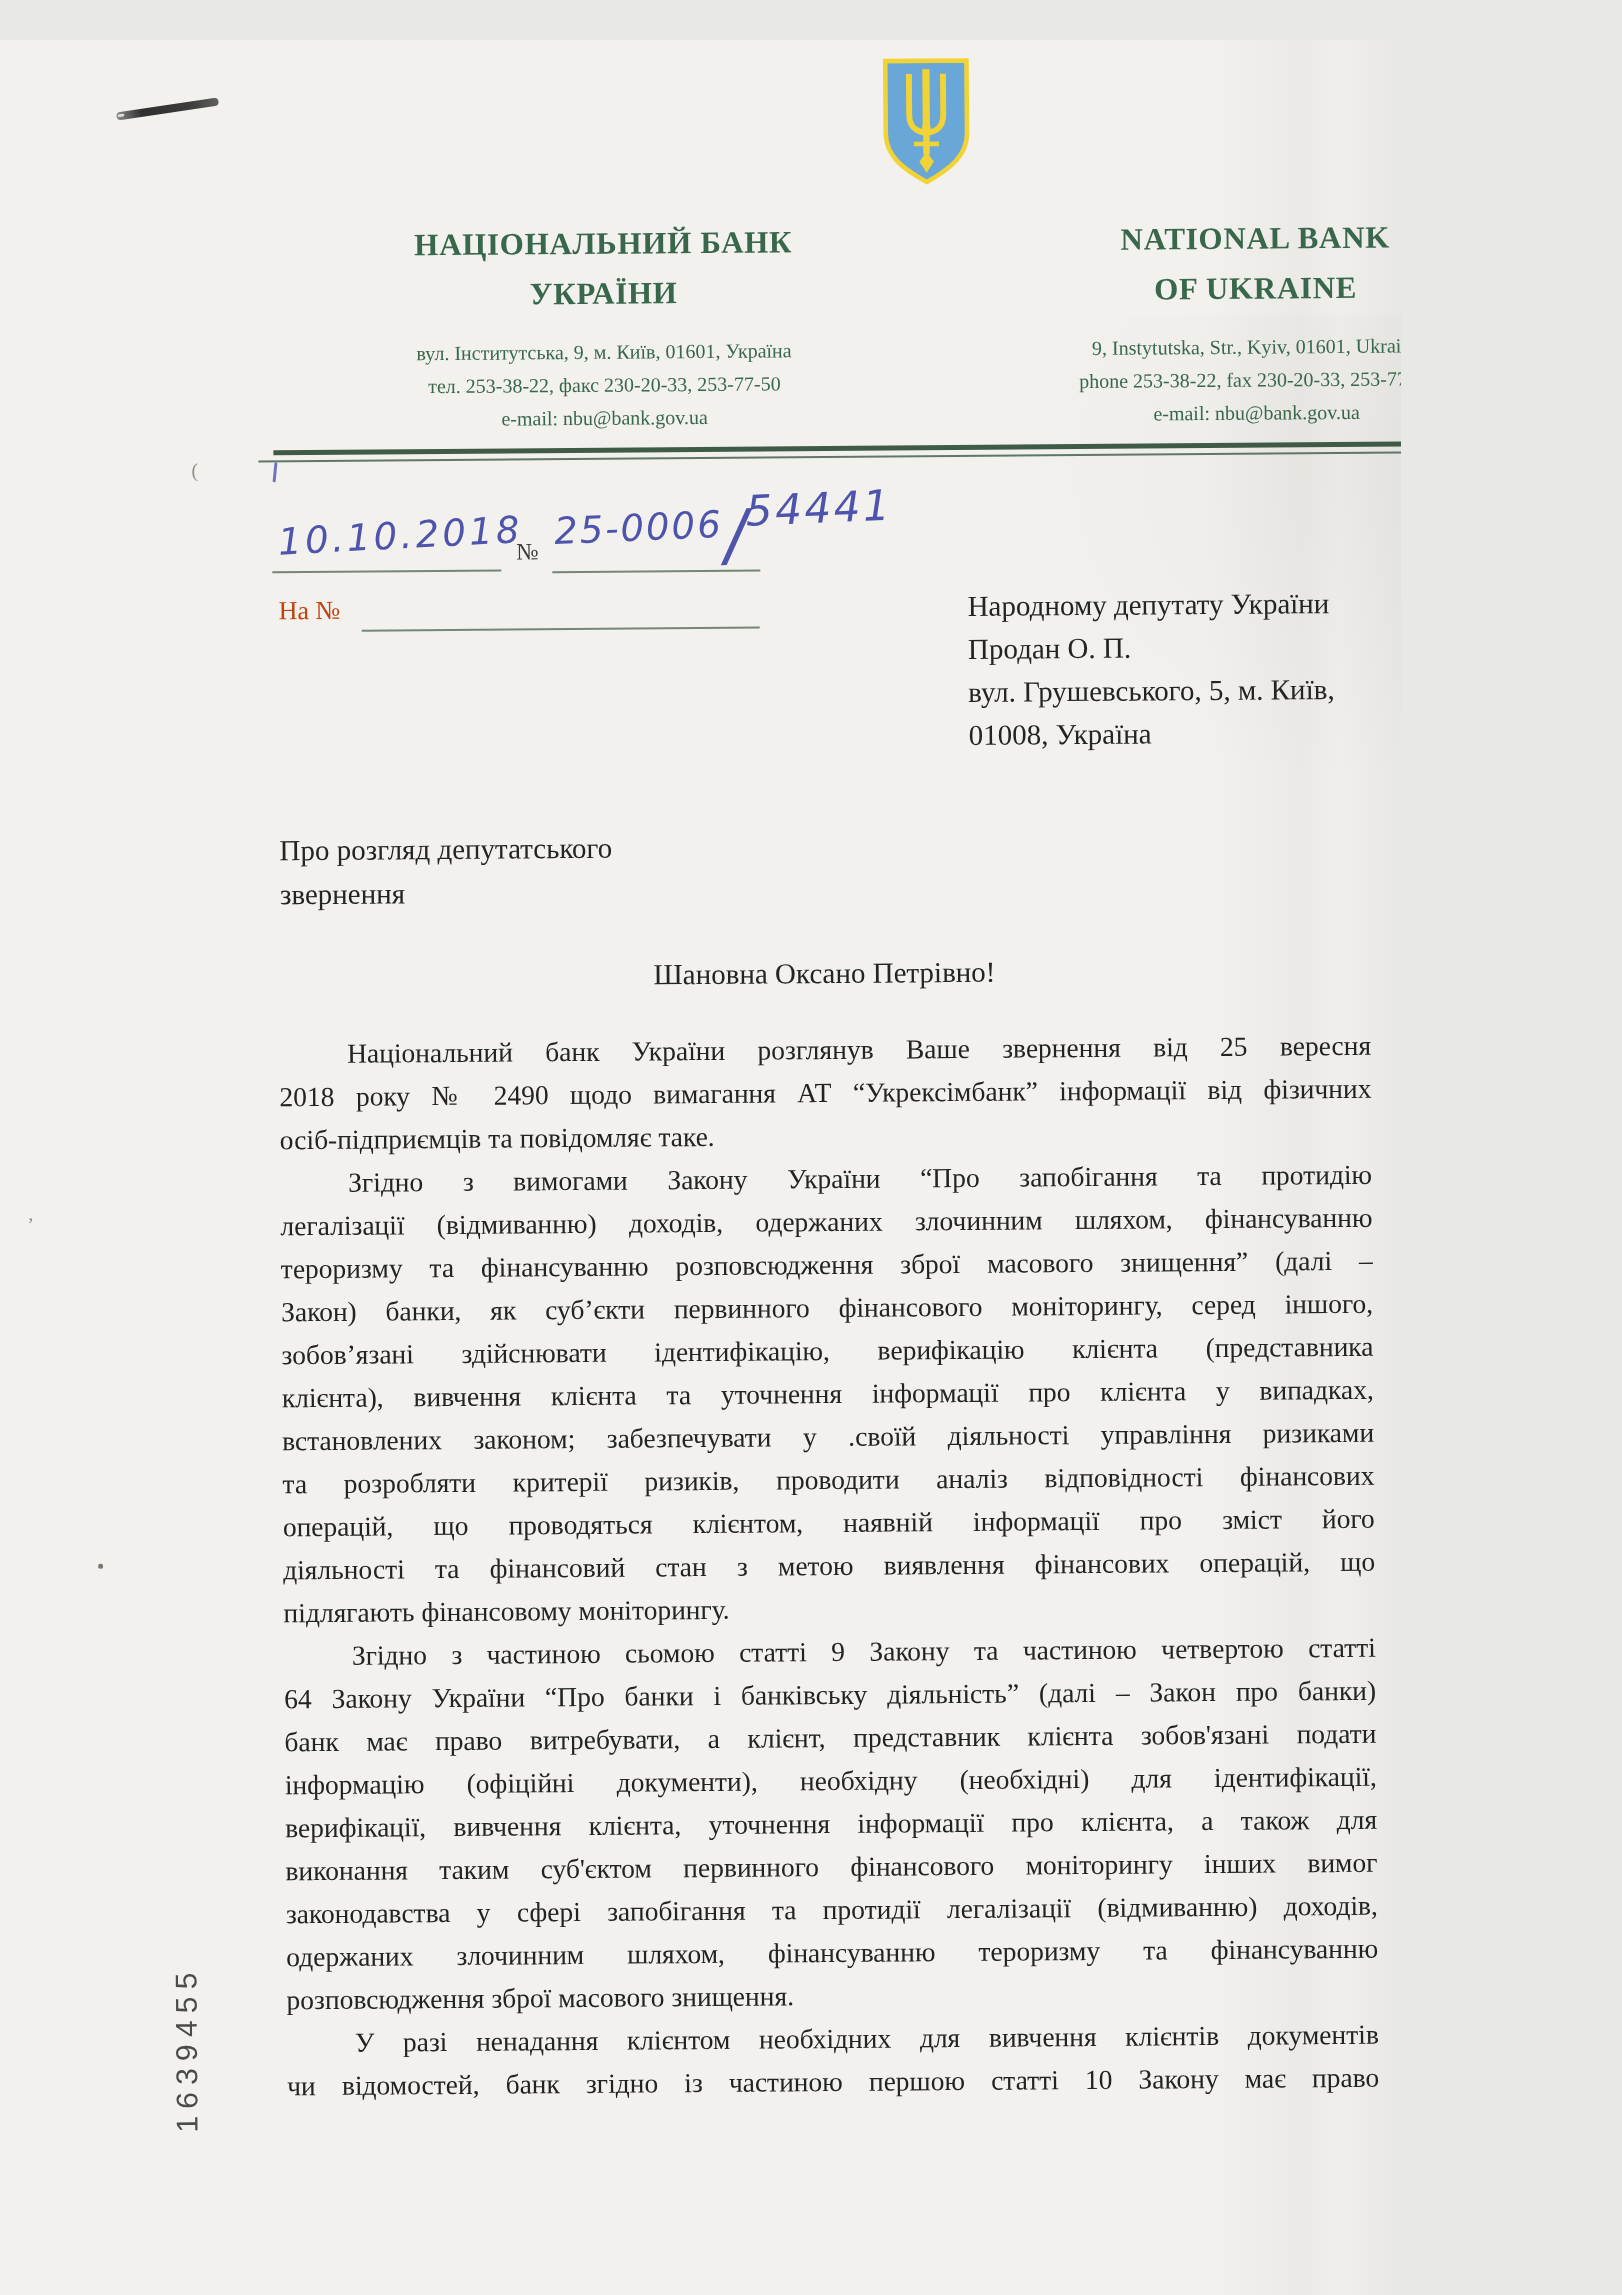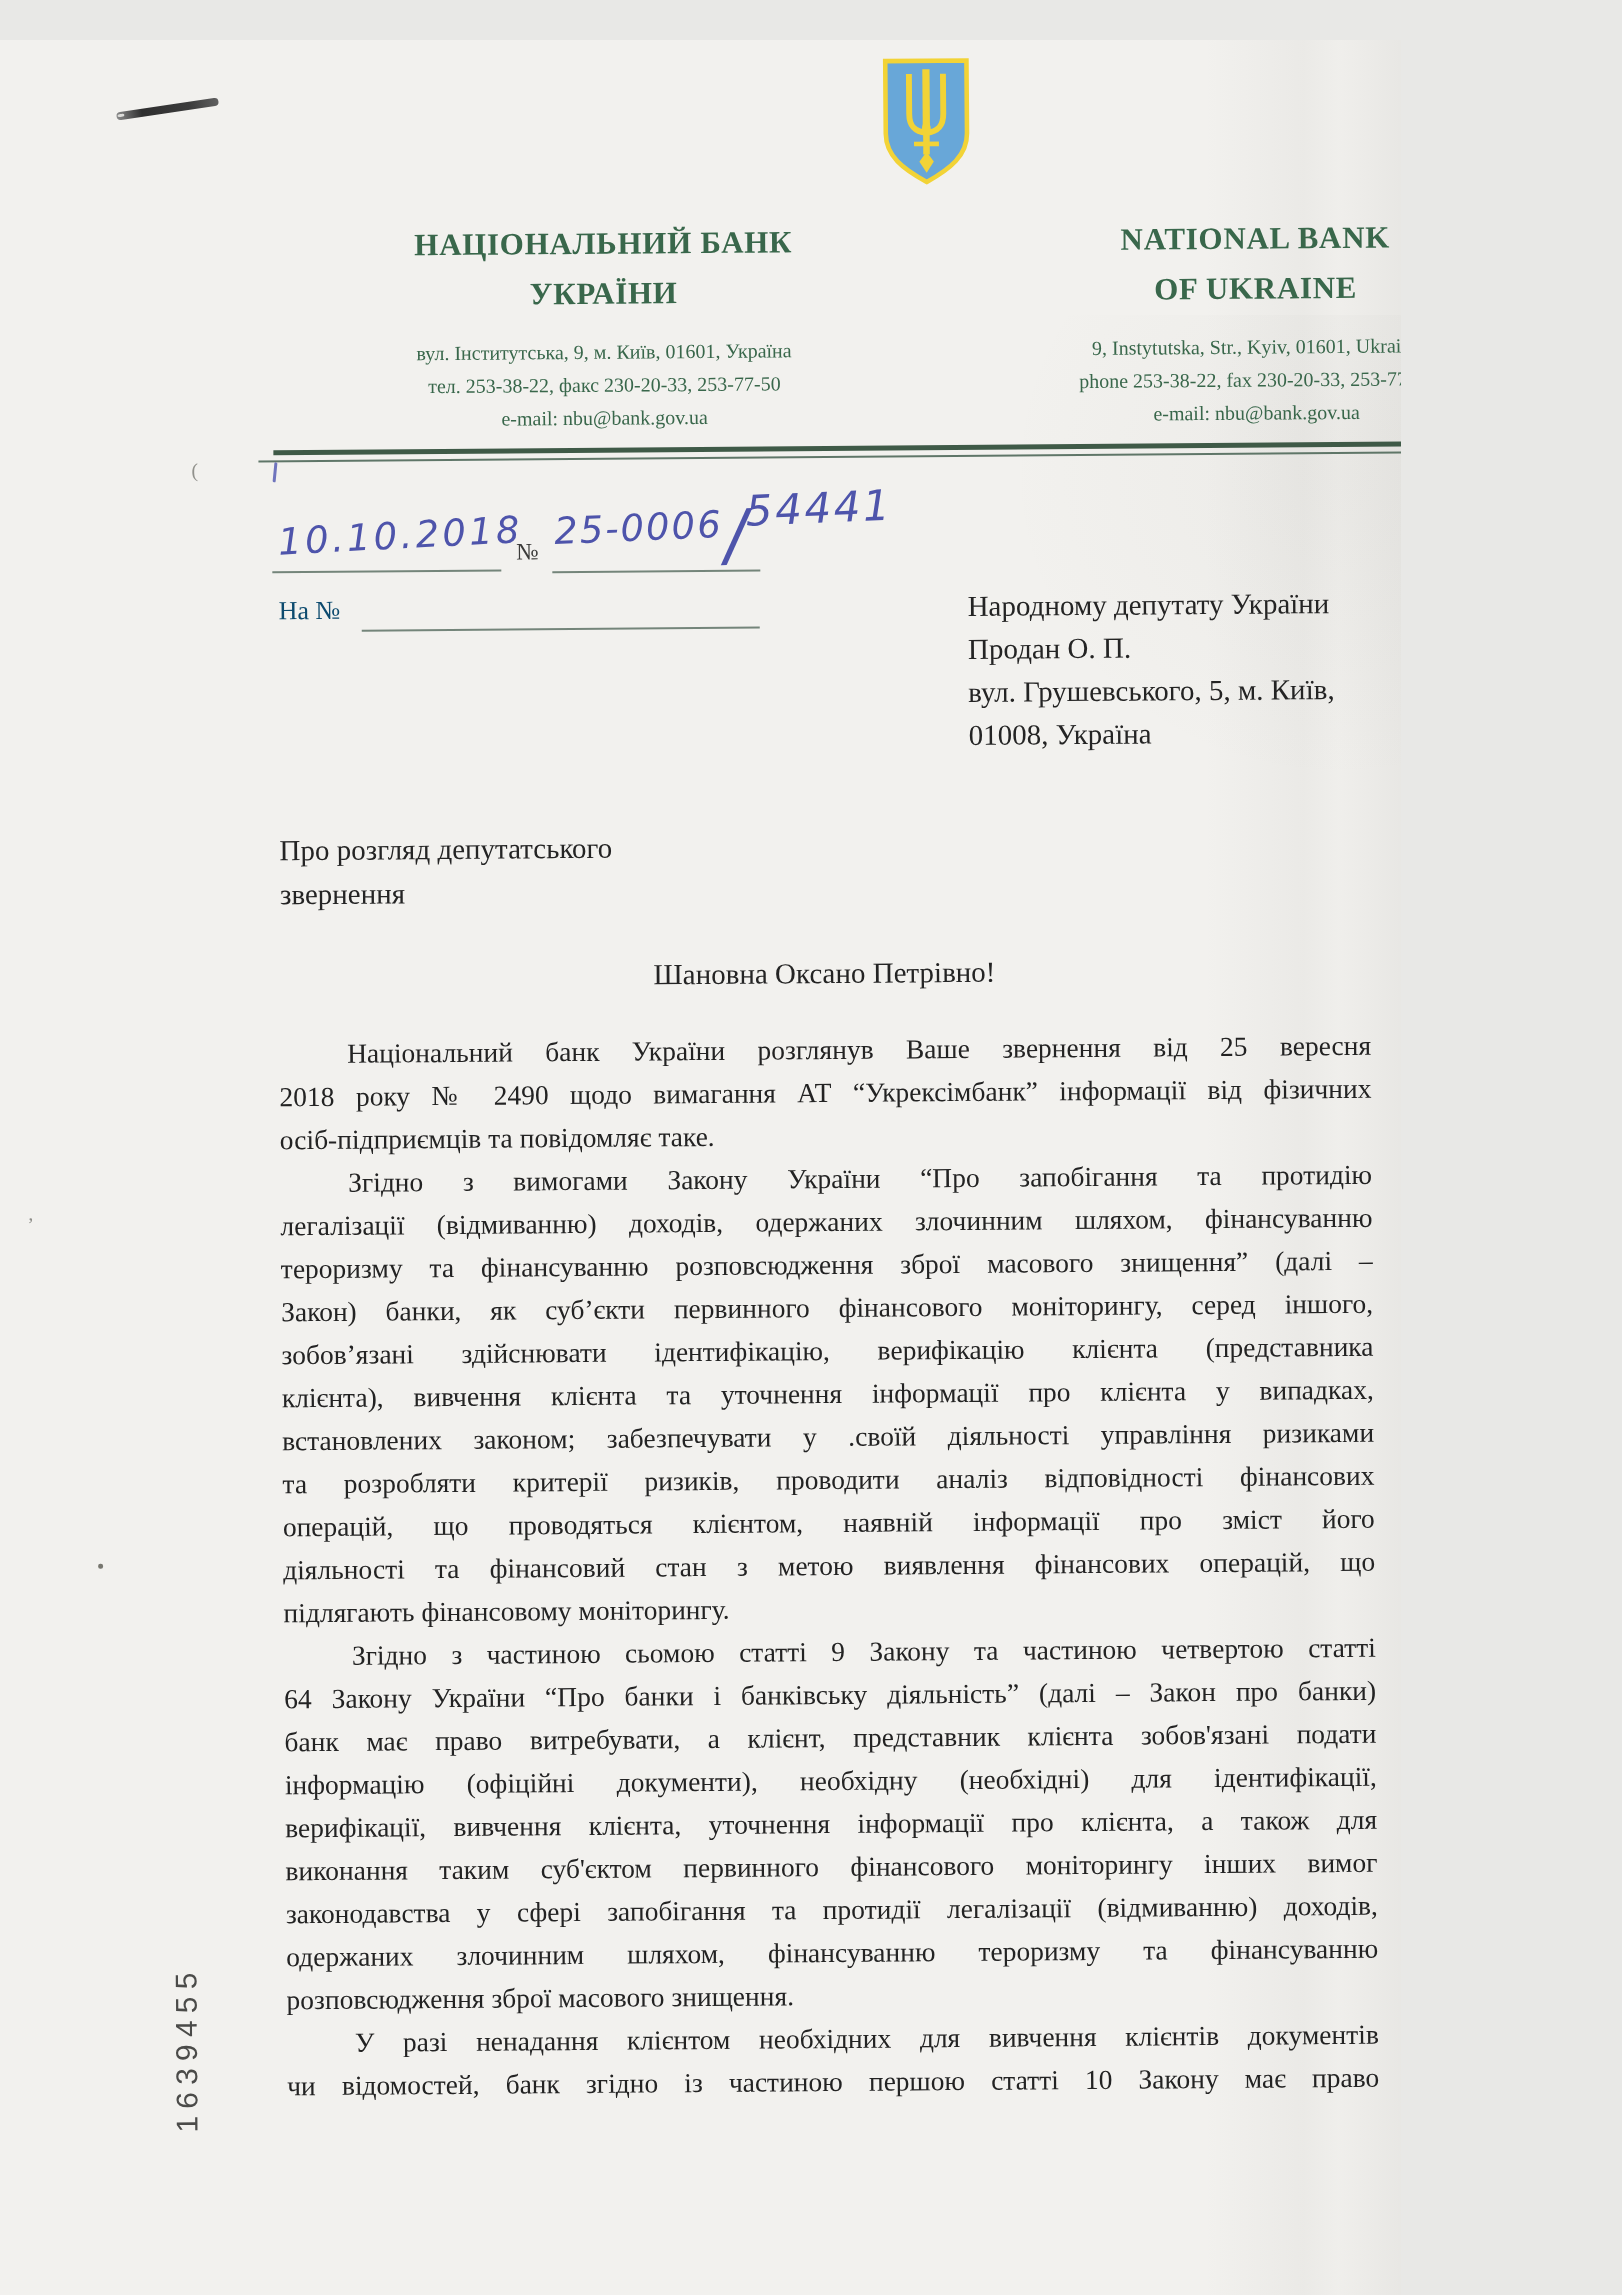--- a/index.html
+++ b/index.html
@@ -42,21 +42,21 @@
   
   .hand{font-family:"DejaVu Sans",sans-serif;font-style:italic;color:#4e54ab;}
   .date-hand{position:absolute;left:281px;top:472px;font-size:37px;letter-spacing:3.3px;
     transform:rotate(-2.5deg);}
   .num-hand{position:absolute;left:557px;top:458px;font-size:37px;letter-spacing:2px;
     transform:rotate(-2deg);white-space:nowrap;}
   .num-hand .slash{font-size:68px;font-style:italic;vertical-align:-22px;line-height:0;margin:0 -2.6px 0 1.3px;}
   .num-hand .suffix{font-size:42px;position:relative;top:-10.5px;letter-spacing:2.6px;}
   .no-label{position:absolute;left:519px;top:497px;font-size:23.5px;color:#3c3c3a;}
   .underline{position:absolute;height:2px;background:#74857a;}
-  .na-label{position:absolute;left:281px;top:553px;font-size:26px;color:#0c4a6e;}
+  .na-label{position:absolute;left:281px;top:553px;font-size:26px;color:#c2410c;}
   
   .recipient{position:absolute;left:970px;top:547px;font-size:29px;line-height:43px;color:#242424;}
   .subject{position:absolute;left:280px;top:785px;font-size:29px;line-height:44px;color:#242424;}
   .salutation{position:absolute;left:278px;top:918px;width:1092px;text-align:center;
     font-size:29px;color:#242424;}
   
   .body-text{position:absolute;left:278px;top:989px;width:1092px;font-size:27.5px;color:#232323;}
   .bline{line-height:43px;text-align:justify;text-align-last:justify;white-space:normal;}
   .bline.first{text-indent:68px;}
   .bline.endline{text-align-last:left;}

